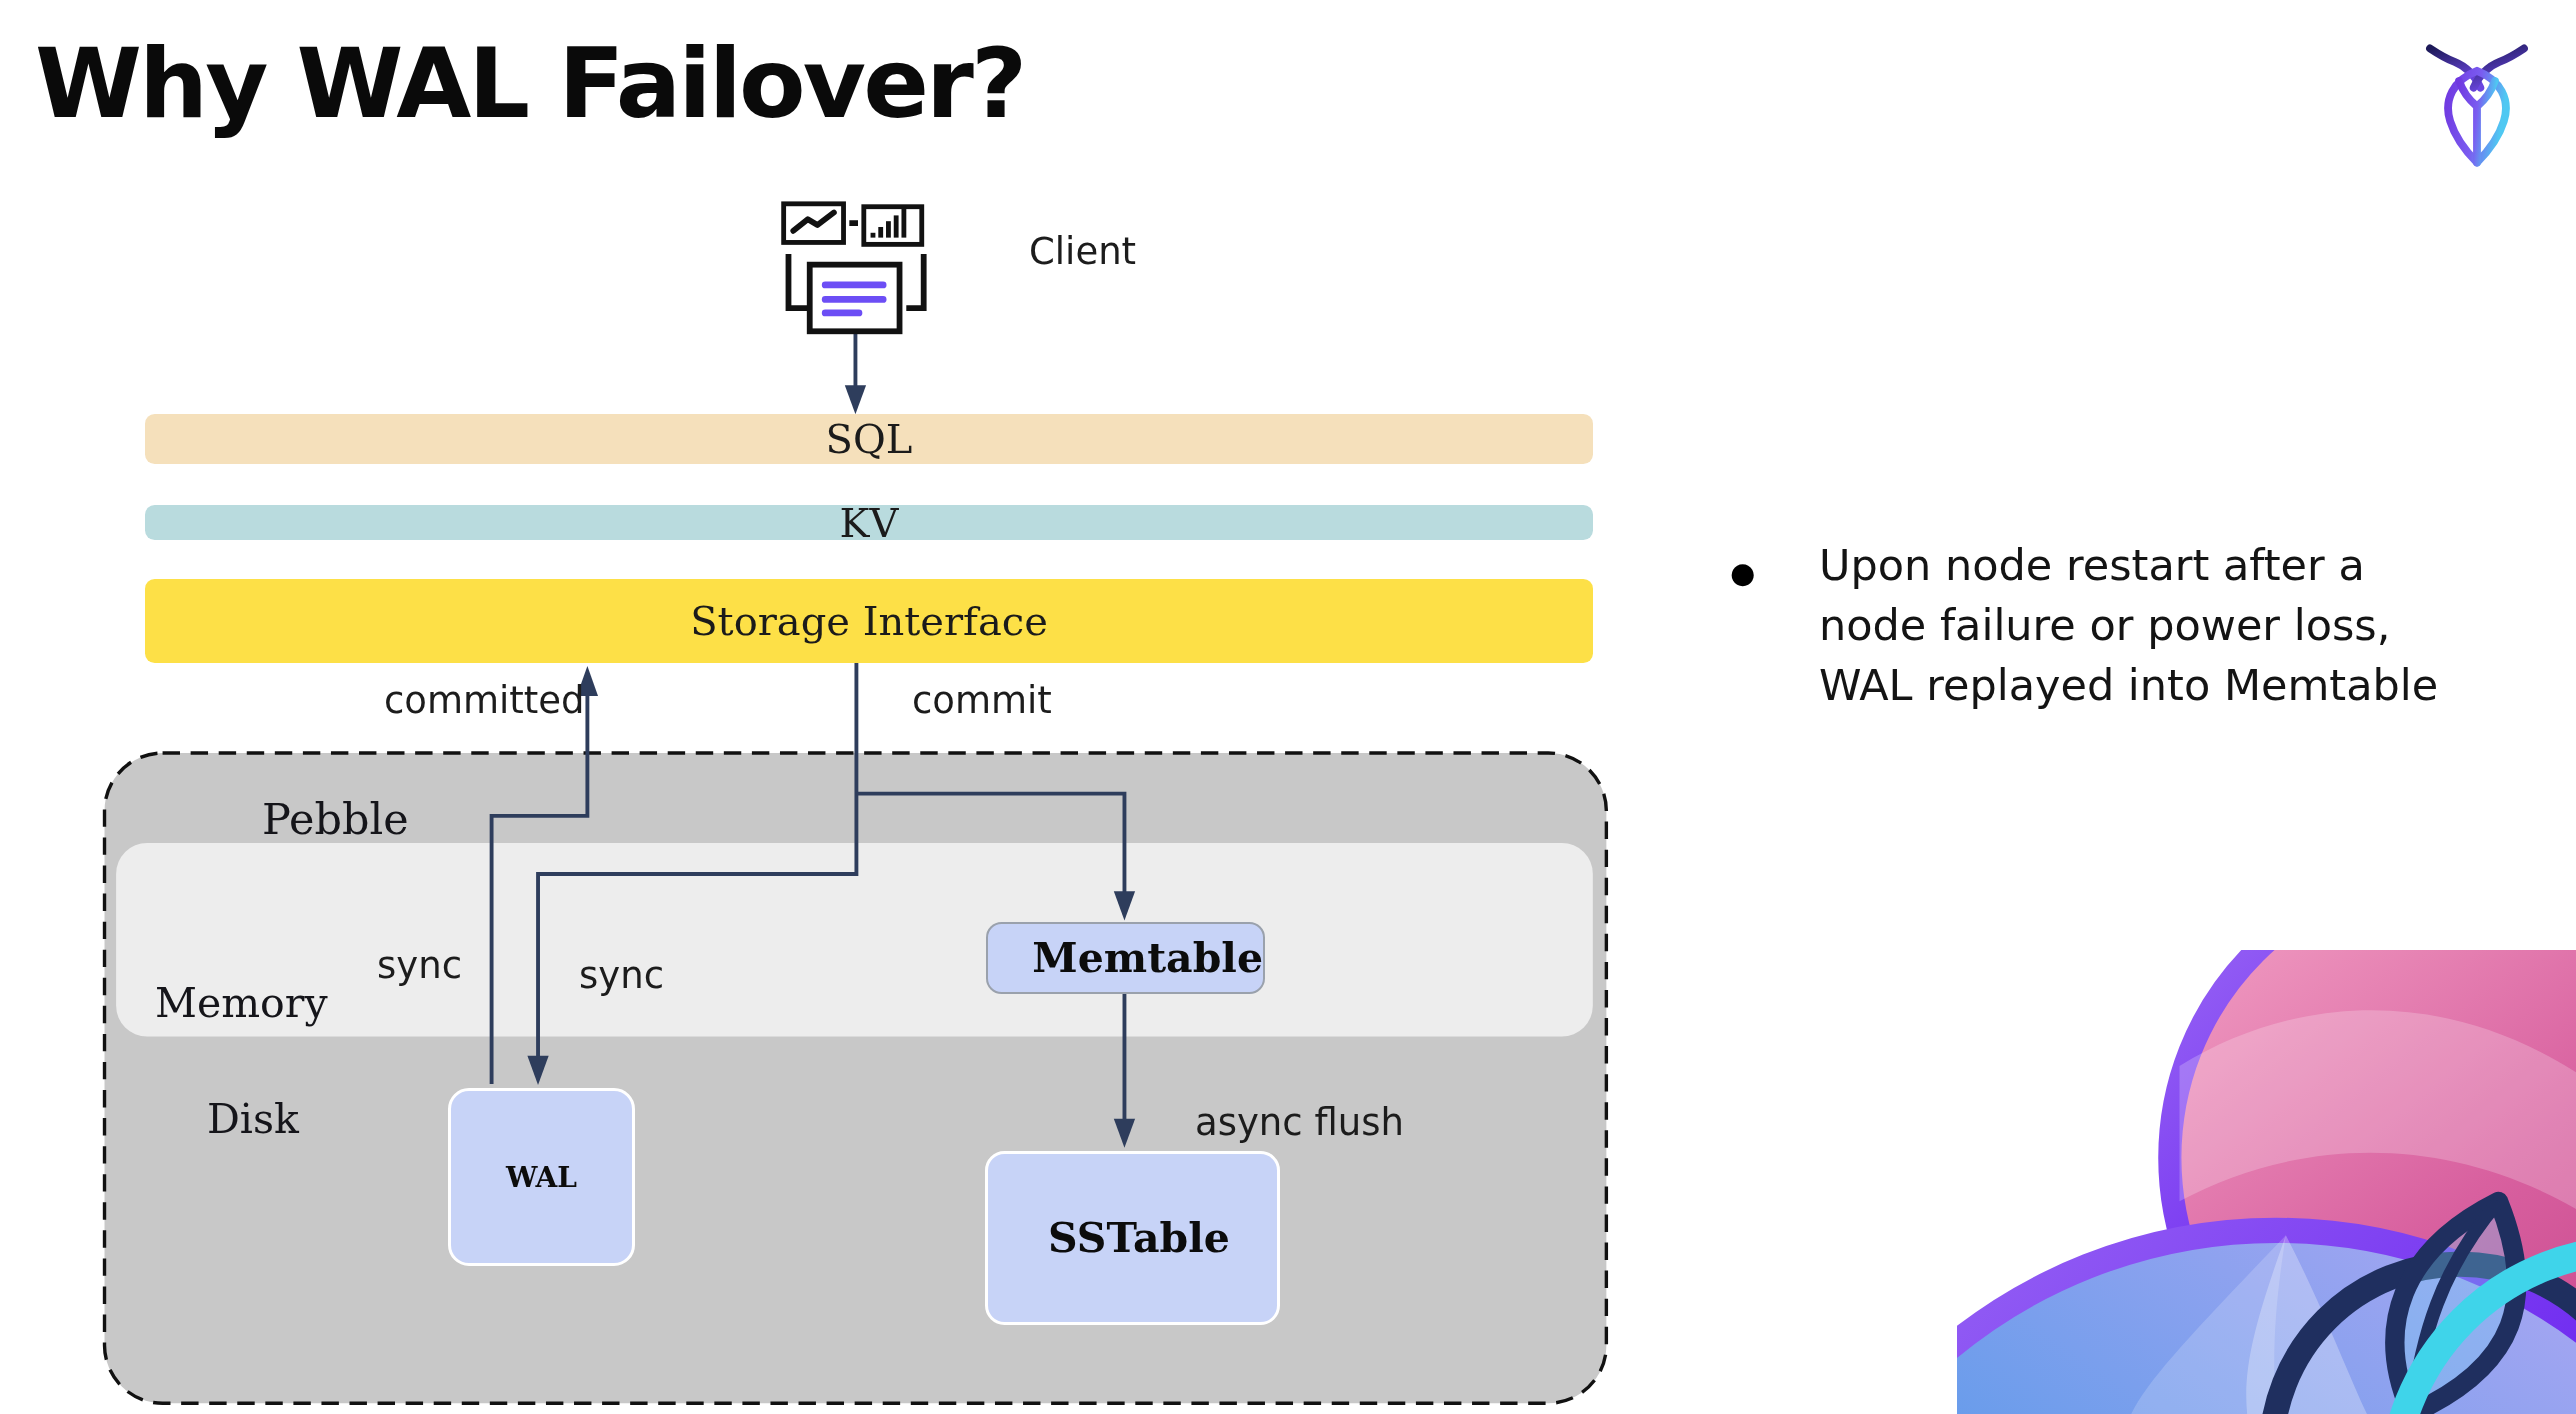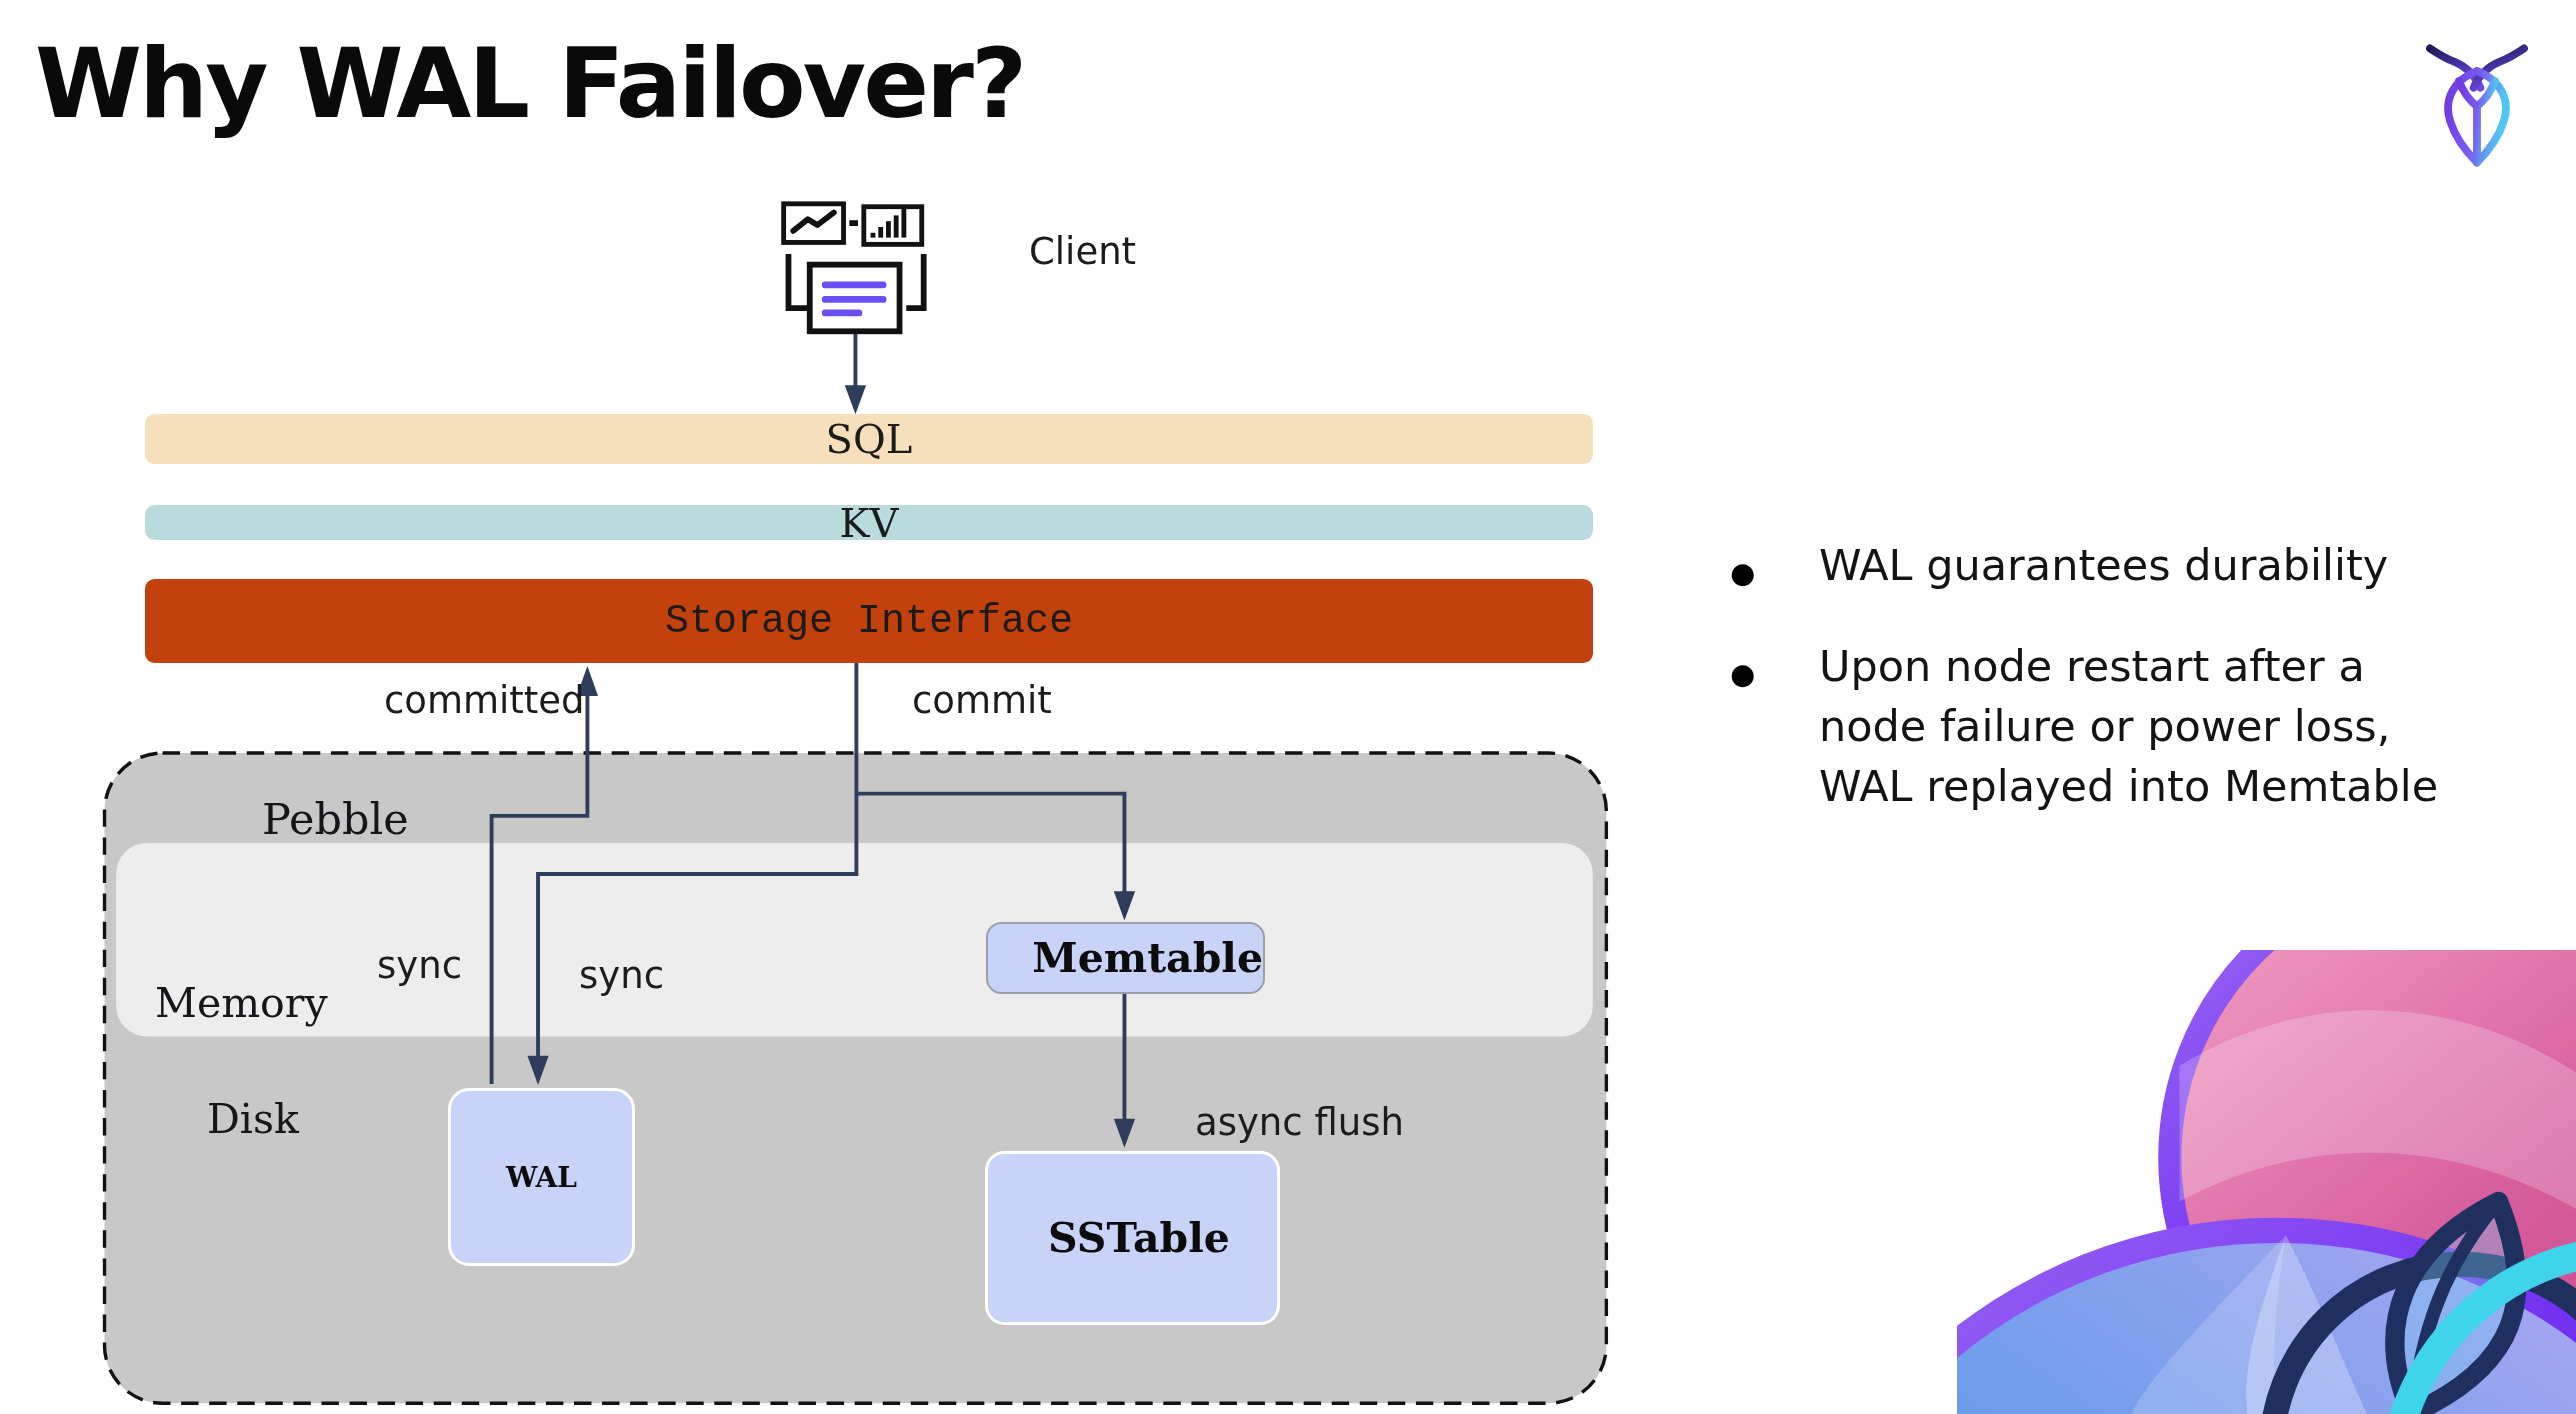--- a/index.html
+++ b/index.html
@@ -18,21 +18,21 @@
 
   
   .bar{
     left:145px;width:1448px;border-radius:9.7px;
     display:flex;align-items:center;justify-content:center;
     font-family:"DejaVu Serif","Liberation Serif",serif;
     font-size:40px;color:#1b1b1b;
   }
   .bar.sql{top:414px;height:50px;background:#f5e0bb;}
   .bar.kv{top:505px;height:35px;background:#b9dbde;}
-  .bar.storage{top:579px;height:84px;background:#c2410c;font-family:Liberation Mono, monospace;}
+  .bar.storage{top:579px;height:84px;background:#fde047;}
 
   
   .region-label{
     font-family:"DejaVu Serif","Liberation Serif",serif;color:#15151a;
   }
   .lbl-pebble{left:221px;top:794px;font-size:43px;margin-left:41px;}
   .lbl-memory{left:155px;top:979px;font-size:41px;}
   .lbl-disk{left:207px;top:1095px;font-size:41px;}
 
   
@@ -184,21 +184,20 @@
   <span>WAL</span>
 </div>
 <div class="abs node memtable">
   <span>Memtable</span>
 </div>
 <div class="abs node sstable">
   <span>SSTable</span>
 </div>
 
 <div class="abs bullets">
-  <div class="bullet-item">WAL guarantees durability</div>
   <div class="bullet-item">Upon node restart after a node failure or power loss, WAL replayed into Memtable</div>
 </div>
 
 <svg class="abs" style="left:1957px;top:950px;" width="619" height="464" viewBox="0 0 640 480">
   <defs>
     <linearGradient id="gPink" x1="0.1" y1="0" x2="0.9" y2="1">
       <stop offset="0" stop-color="#f2a0c4"></stop>
       <stop offset="0.55" stop-color="#d8609f"></stop>
       <stop offset="1" stop-color="#c23f87"></stop>
     </linearGradient>

